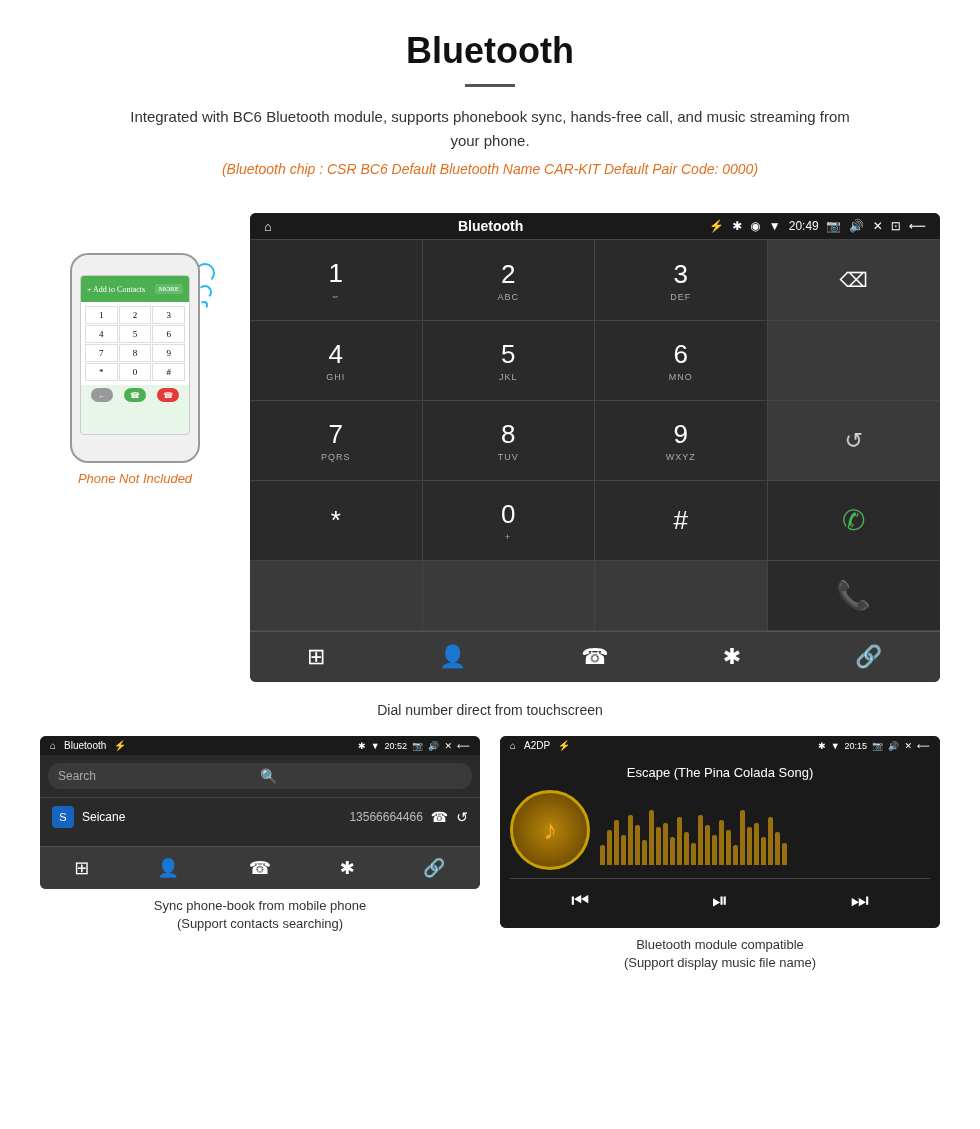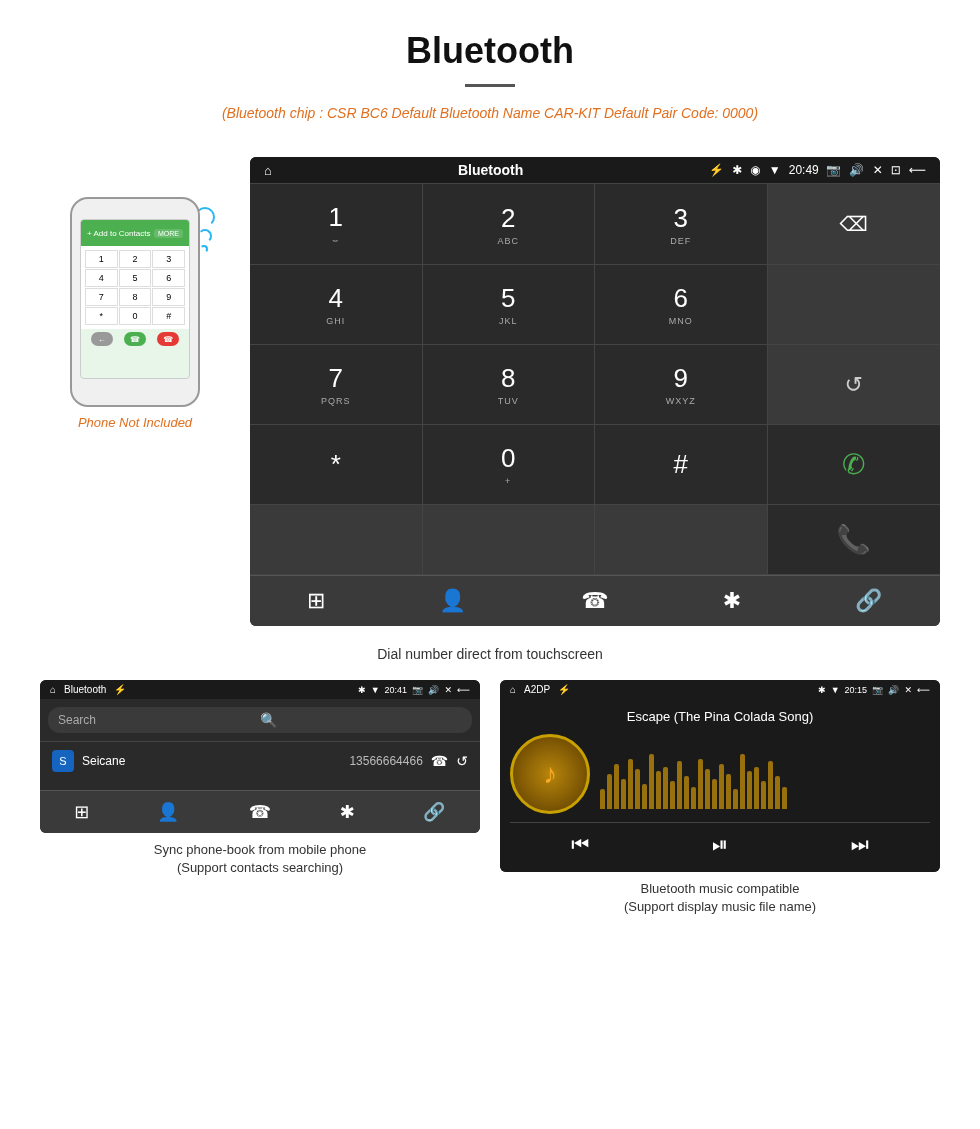--- a/index.html
+++ b/index.html
@@ -76,20 +76,21 @@
       overflow: hidden;
     }
     .phone-screen {
       width: 110px;
       height: 160px;
       background: #e8f5e9;
       margin: 20px auto 0;
       border-radius: 4px;
       overflow: hidden;
       border: 1px solid #ccc;
+      font-family: Liberation Serif, serif;
     }
     .phone-screen-top {
       background: #4caf50;
       height: 26px;
       display: flex;
       align-items: center;
       justify-content: space-between;
       padding: 0 6px;
       font-size: 8px;
       color: white;
@@ -400,20 +401,21 @@
       margin-top: 8px;
       line-height: 1.4;
     }
   </style>
 </head>
 <body>
 
 <div class="page-header">
   <h1 class="page-title">Bluetooth</h1>
   <div class="title-divider"></div>
+  <p class="description">Integrated with BC6 Bluetooth module, supports phonebook sync, hands-free call, and music streaming from your phone.</p>
   <p class="spec-line">(Bluetooth chip : CSR BC6    Default Bluetooth Name CAR-KIT    Default Pair Code: 0000)</p>
 </div>
 
 <div class="main-section">
 
   <div class="phone-side">
     <div class="phone-wrapper">
 
       <div class="bt-signal">
         <div class="bt-icon">ᛒ</div>
@@ -525,21 +527,21 @@
 
       <div class="mini-statusbar">
         <div class="mini-statusbar-left">
           <span>⌂</span>
           <span>Bluetooth</span>
           <span>⚡</span>
         </div>
         <div class="mini-statusbar-right">
           <span>✱</span>
           <span>▼</span>
-          <span>20:41</span>
+          <span>20:52</span>
           <span>📷</span>
           <span>🔊</span>
           <span>✕</span>
           <span>⟵</span>
         </div>
       </div>
 
       <div class="phonebook-search">
         <span>Search</span>
         <span class="phonebook-search-icon">🔍</span>
@@ -625,18 +627,18 @@
         </div>
 
         <div class="music-controls">
           <span class="music-ctrl-icon">⏮</span>
           <span class="music-ctrl-icon">⏯</span>
           <span class="music-ctrl-icon">⏭</span>
         </div>
       </div>
     </div>
     <div class="screenshot-caption">
-      <span>Bluetooth music compatible</span><br>
+      <span>Bluetooth module compatible</span><br>
       <span>(Support display music file name)</span>
     </div>
   </div>
 
 </div>
 
 </body></html>

